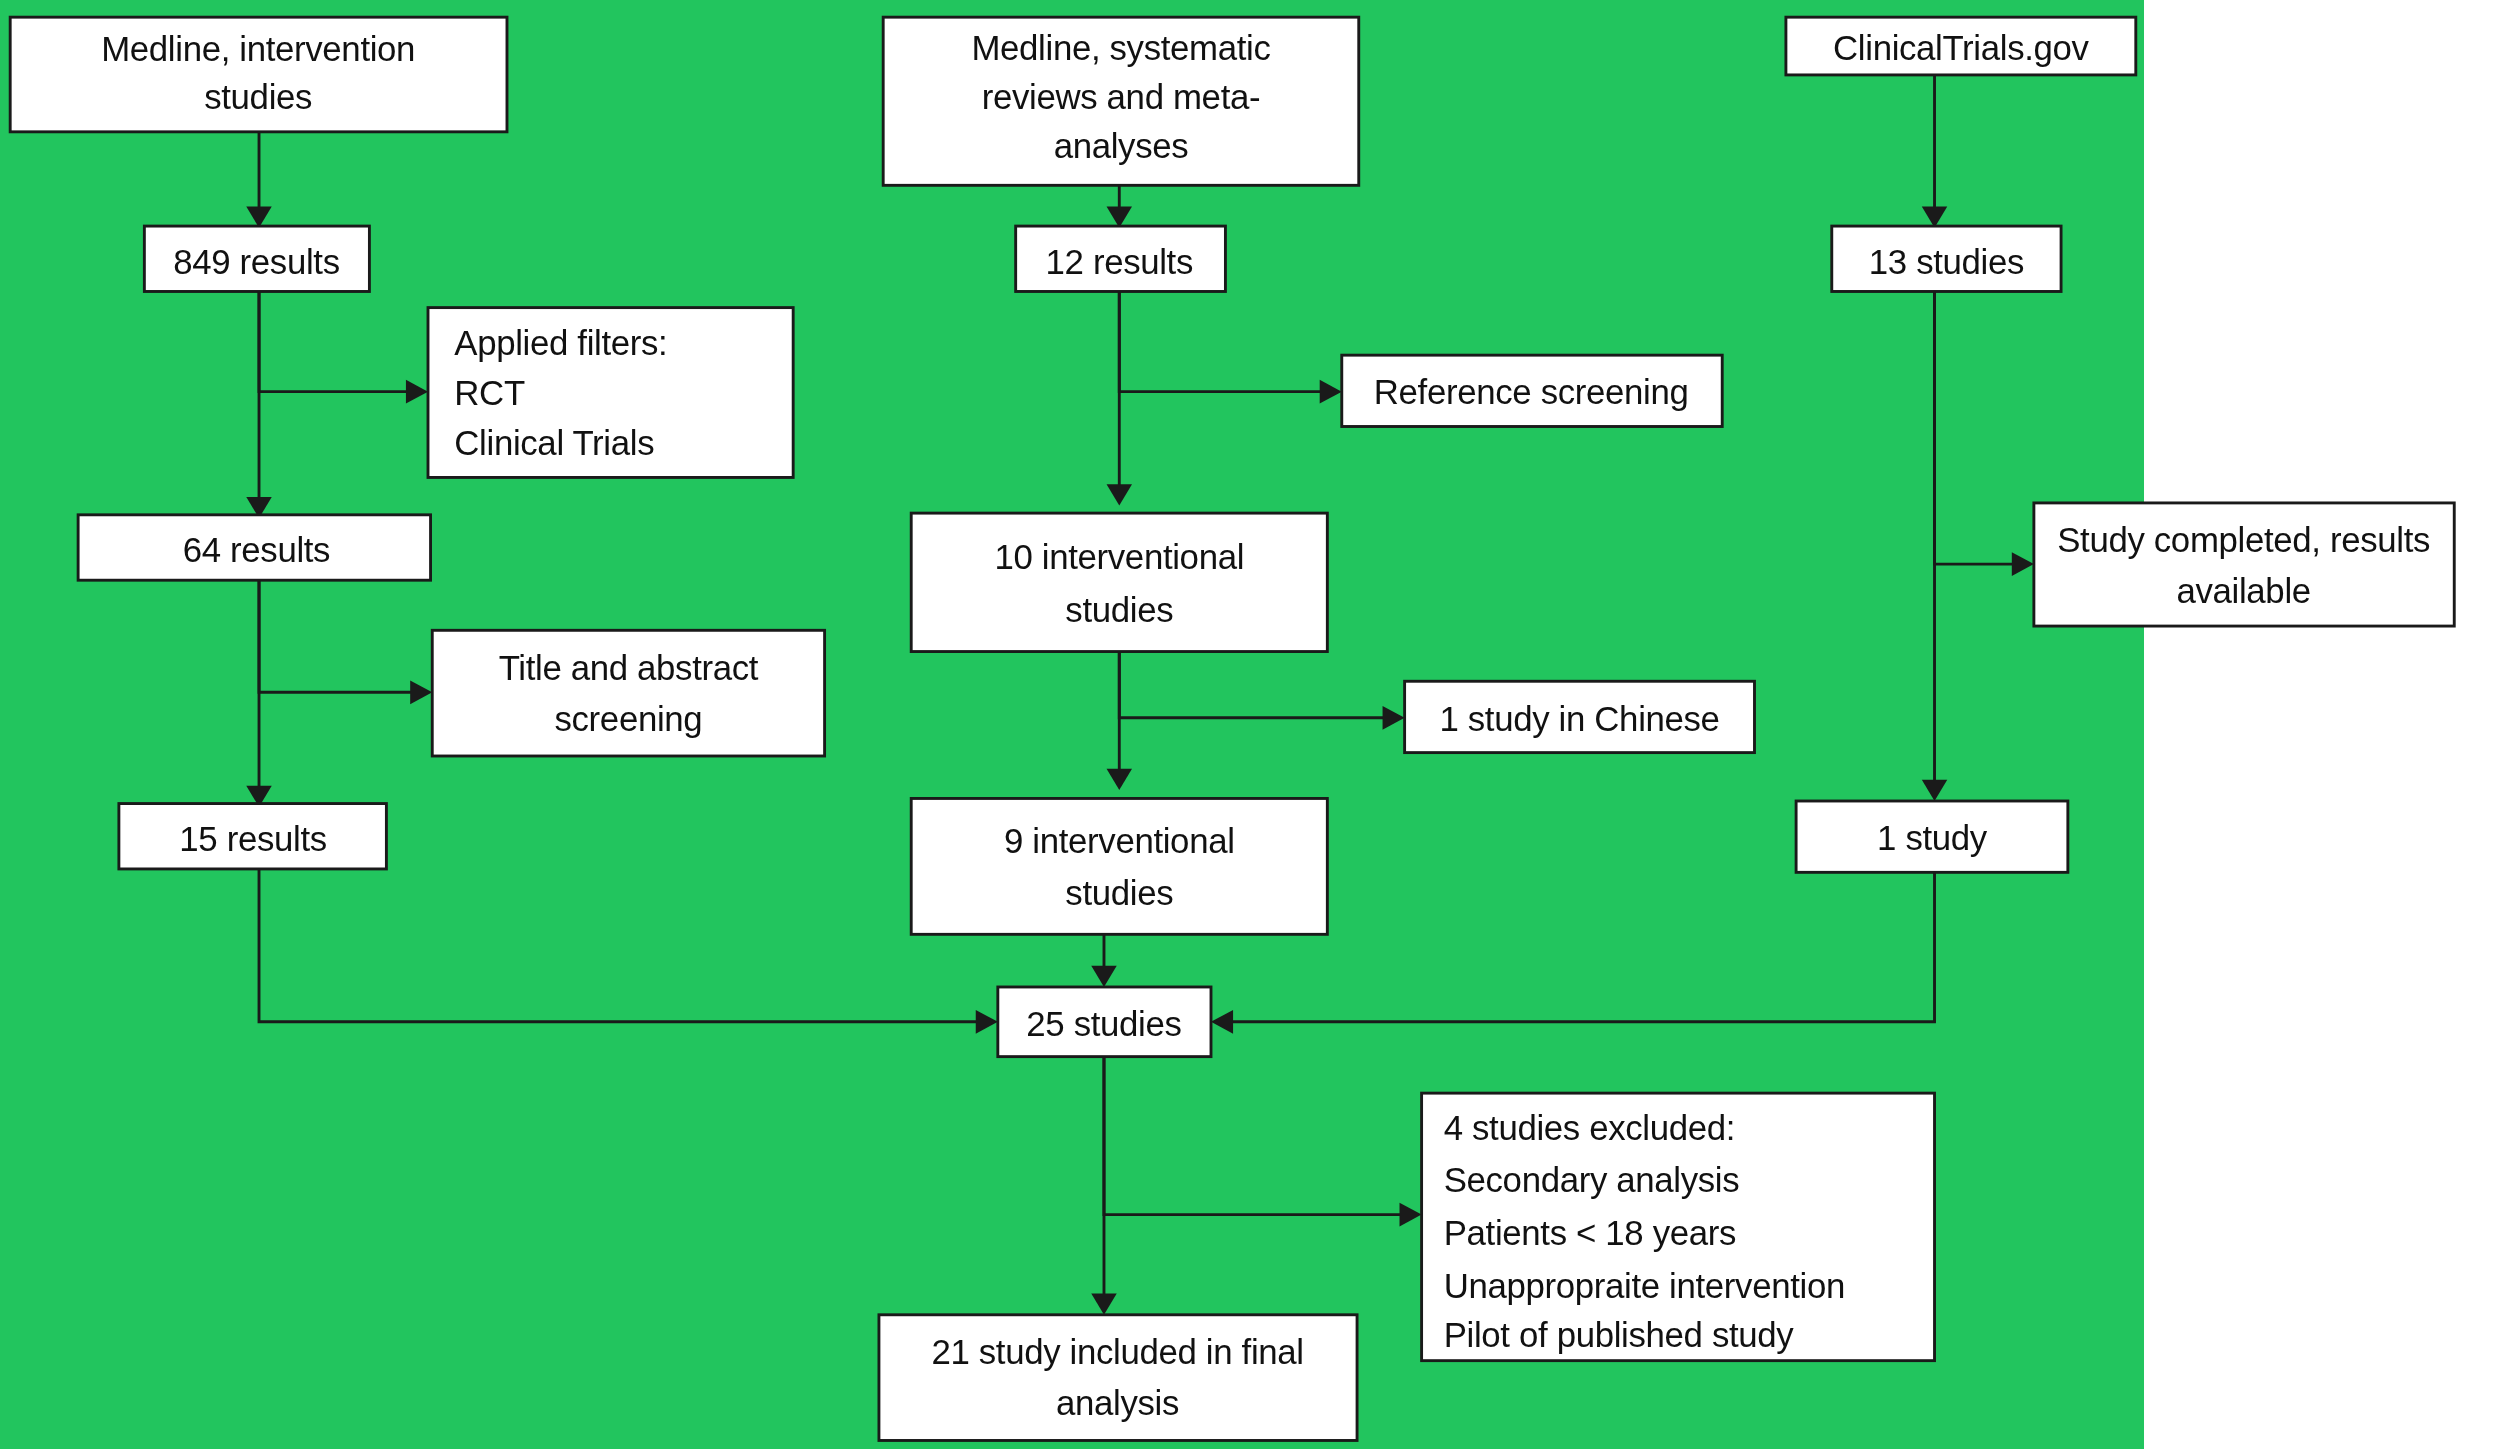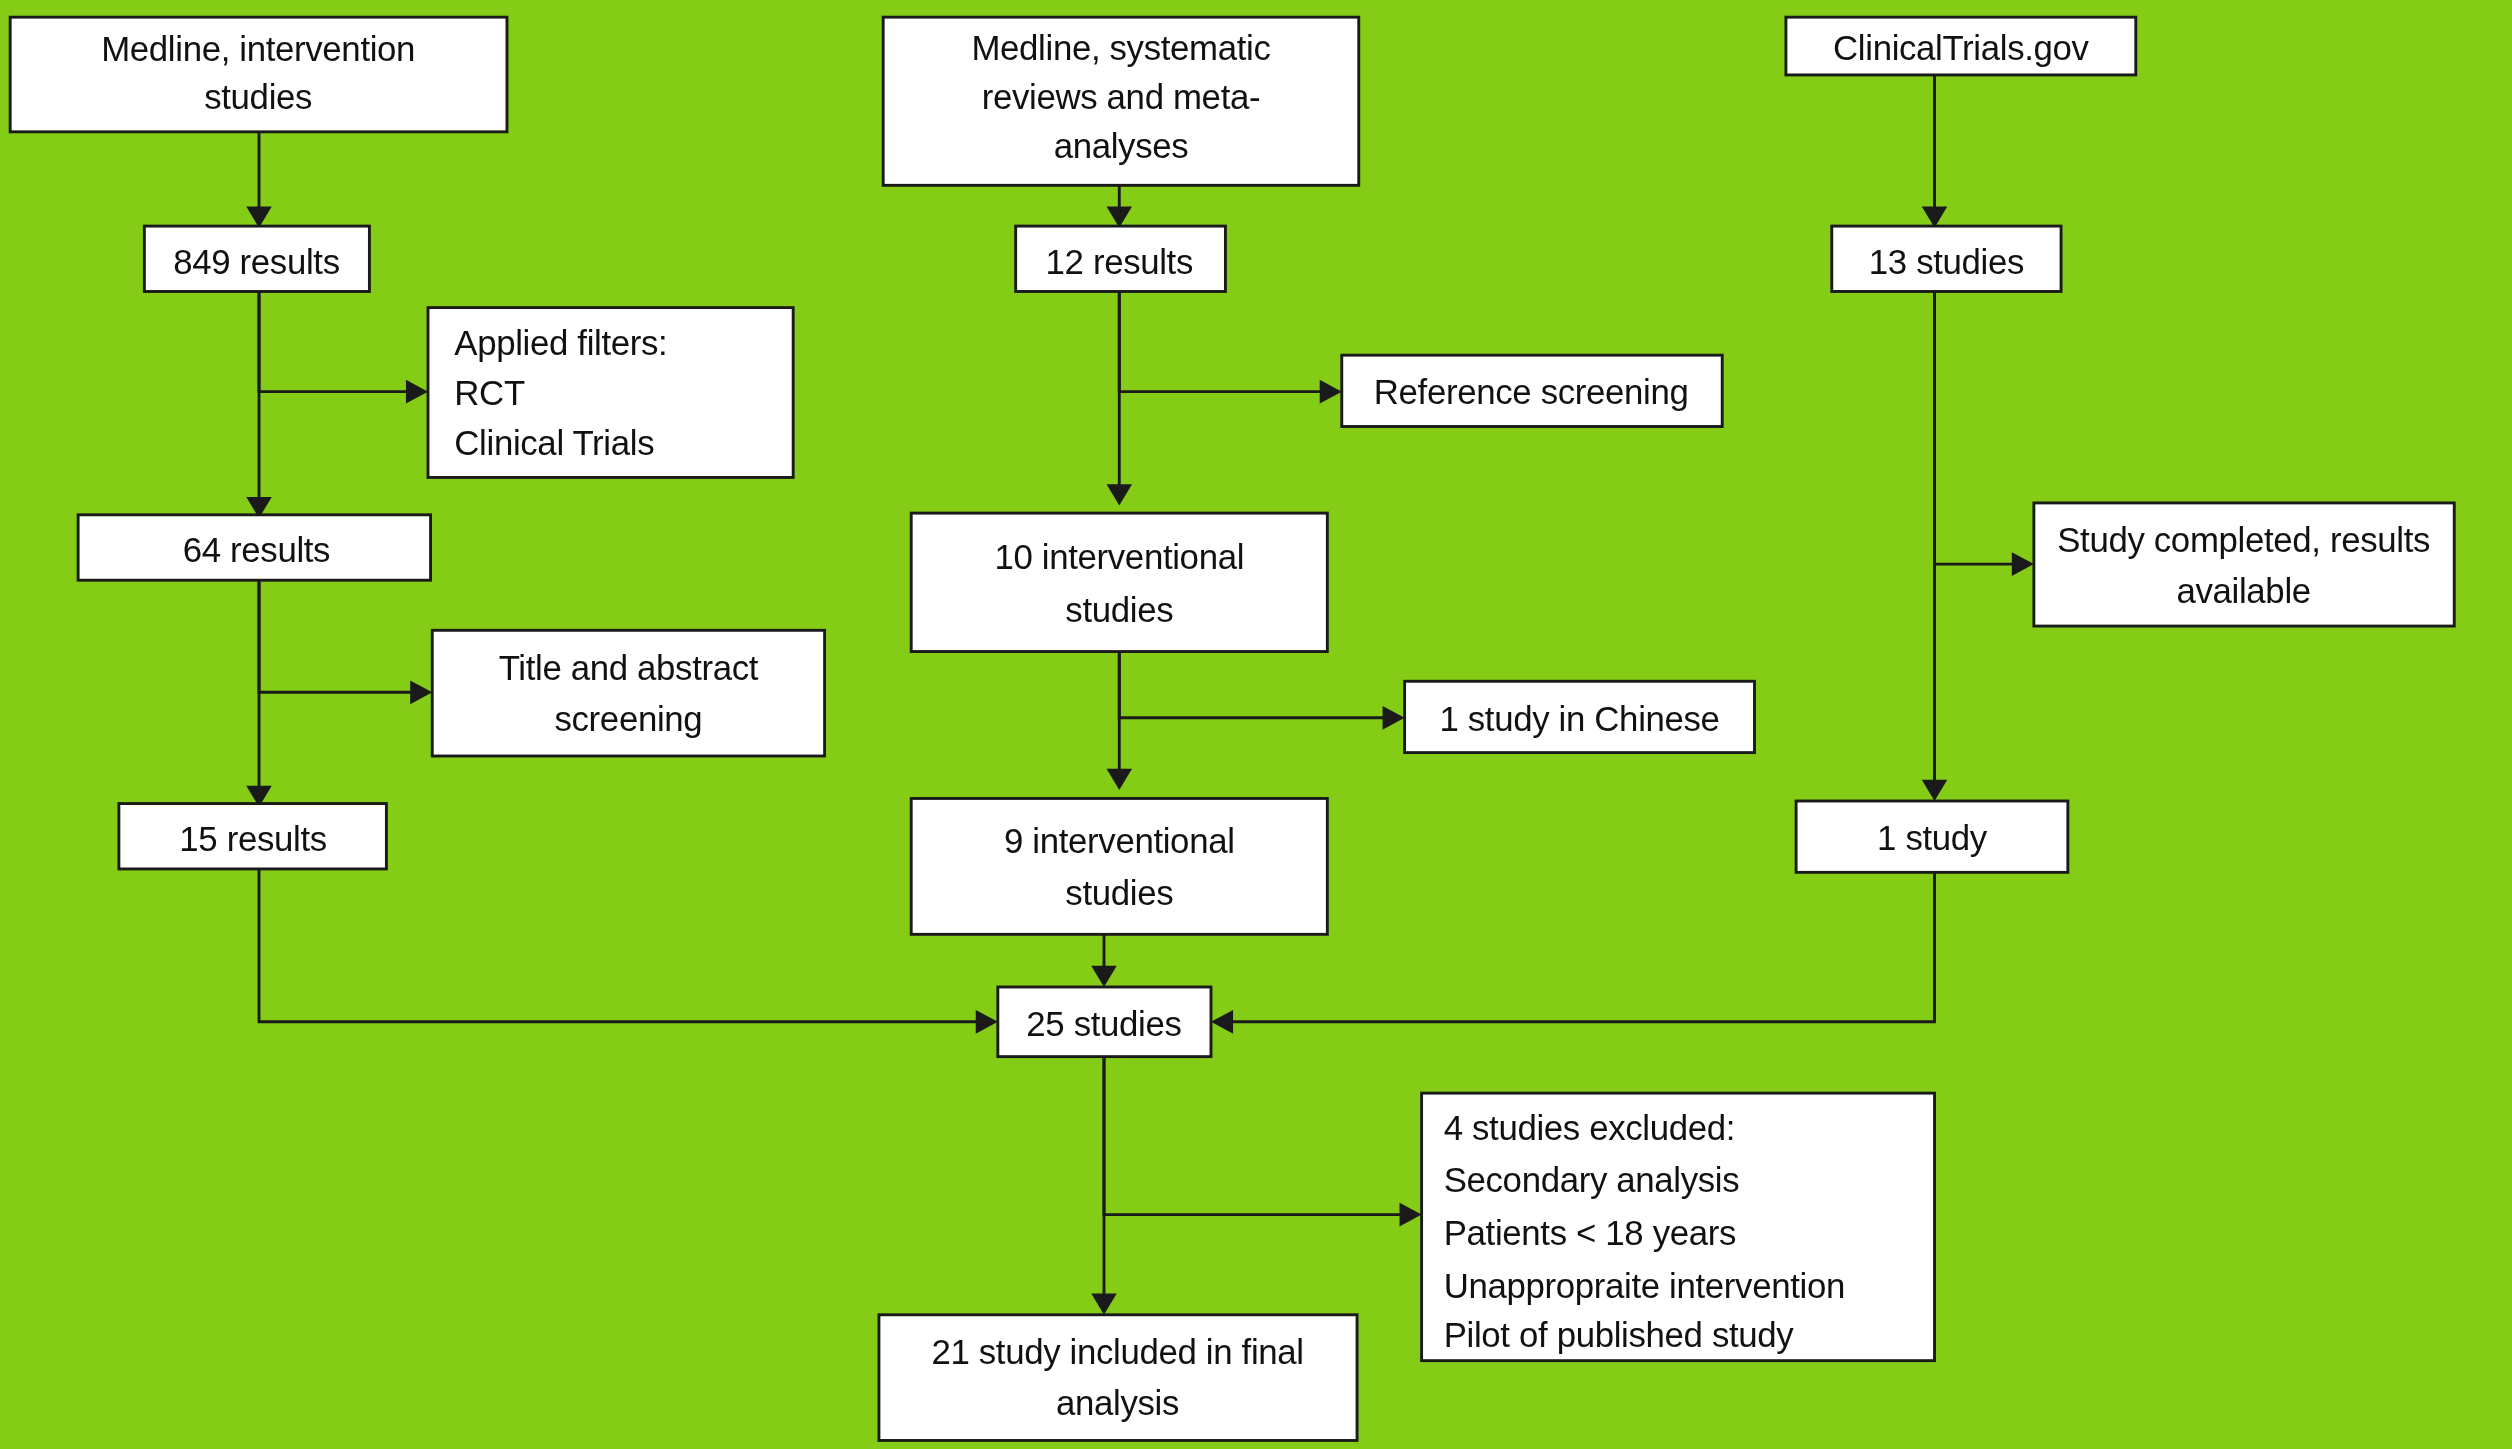--- a/index.html
+++ b/index.html
@@ -9,23 +9,23 @@
   }
   body {
     width: 2512px;
     height: 1450px;
     font-family: "Liberation Sans", sans-serif;
     color: #000000;
     overflow: hidden;
   }
   #flowchart-root {
     position: relative;
-    width: 2512px;
+    width: 2144px;
     height: 1450px;
-    background: #84cc16;
+    background: #22c55e;
   }
   svg.chart-svg {
     position: absolute;
     top: 0;
     left: 0;
     width: 2512px;
     height: 1450px;
   }
   .node-box {
     fill: #ffffff;

